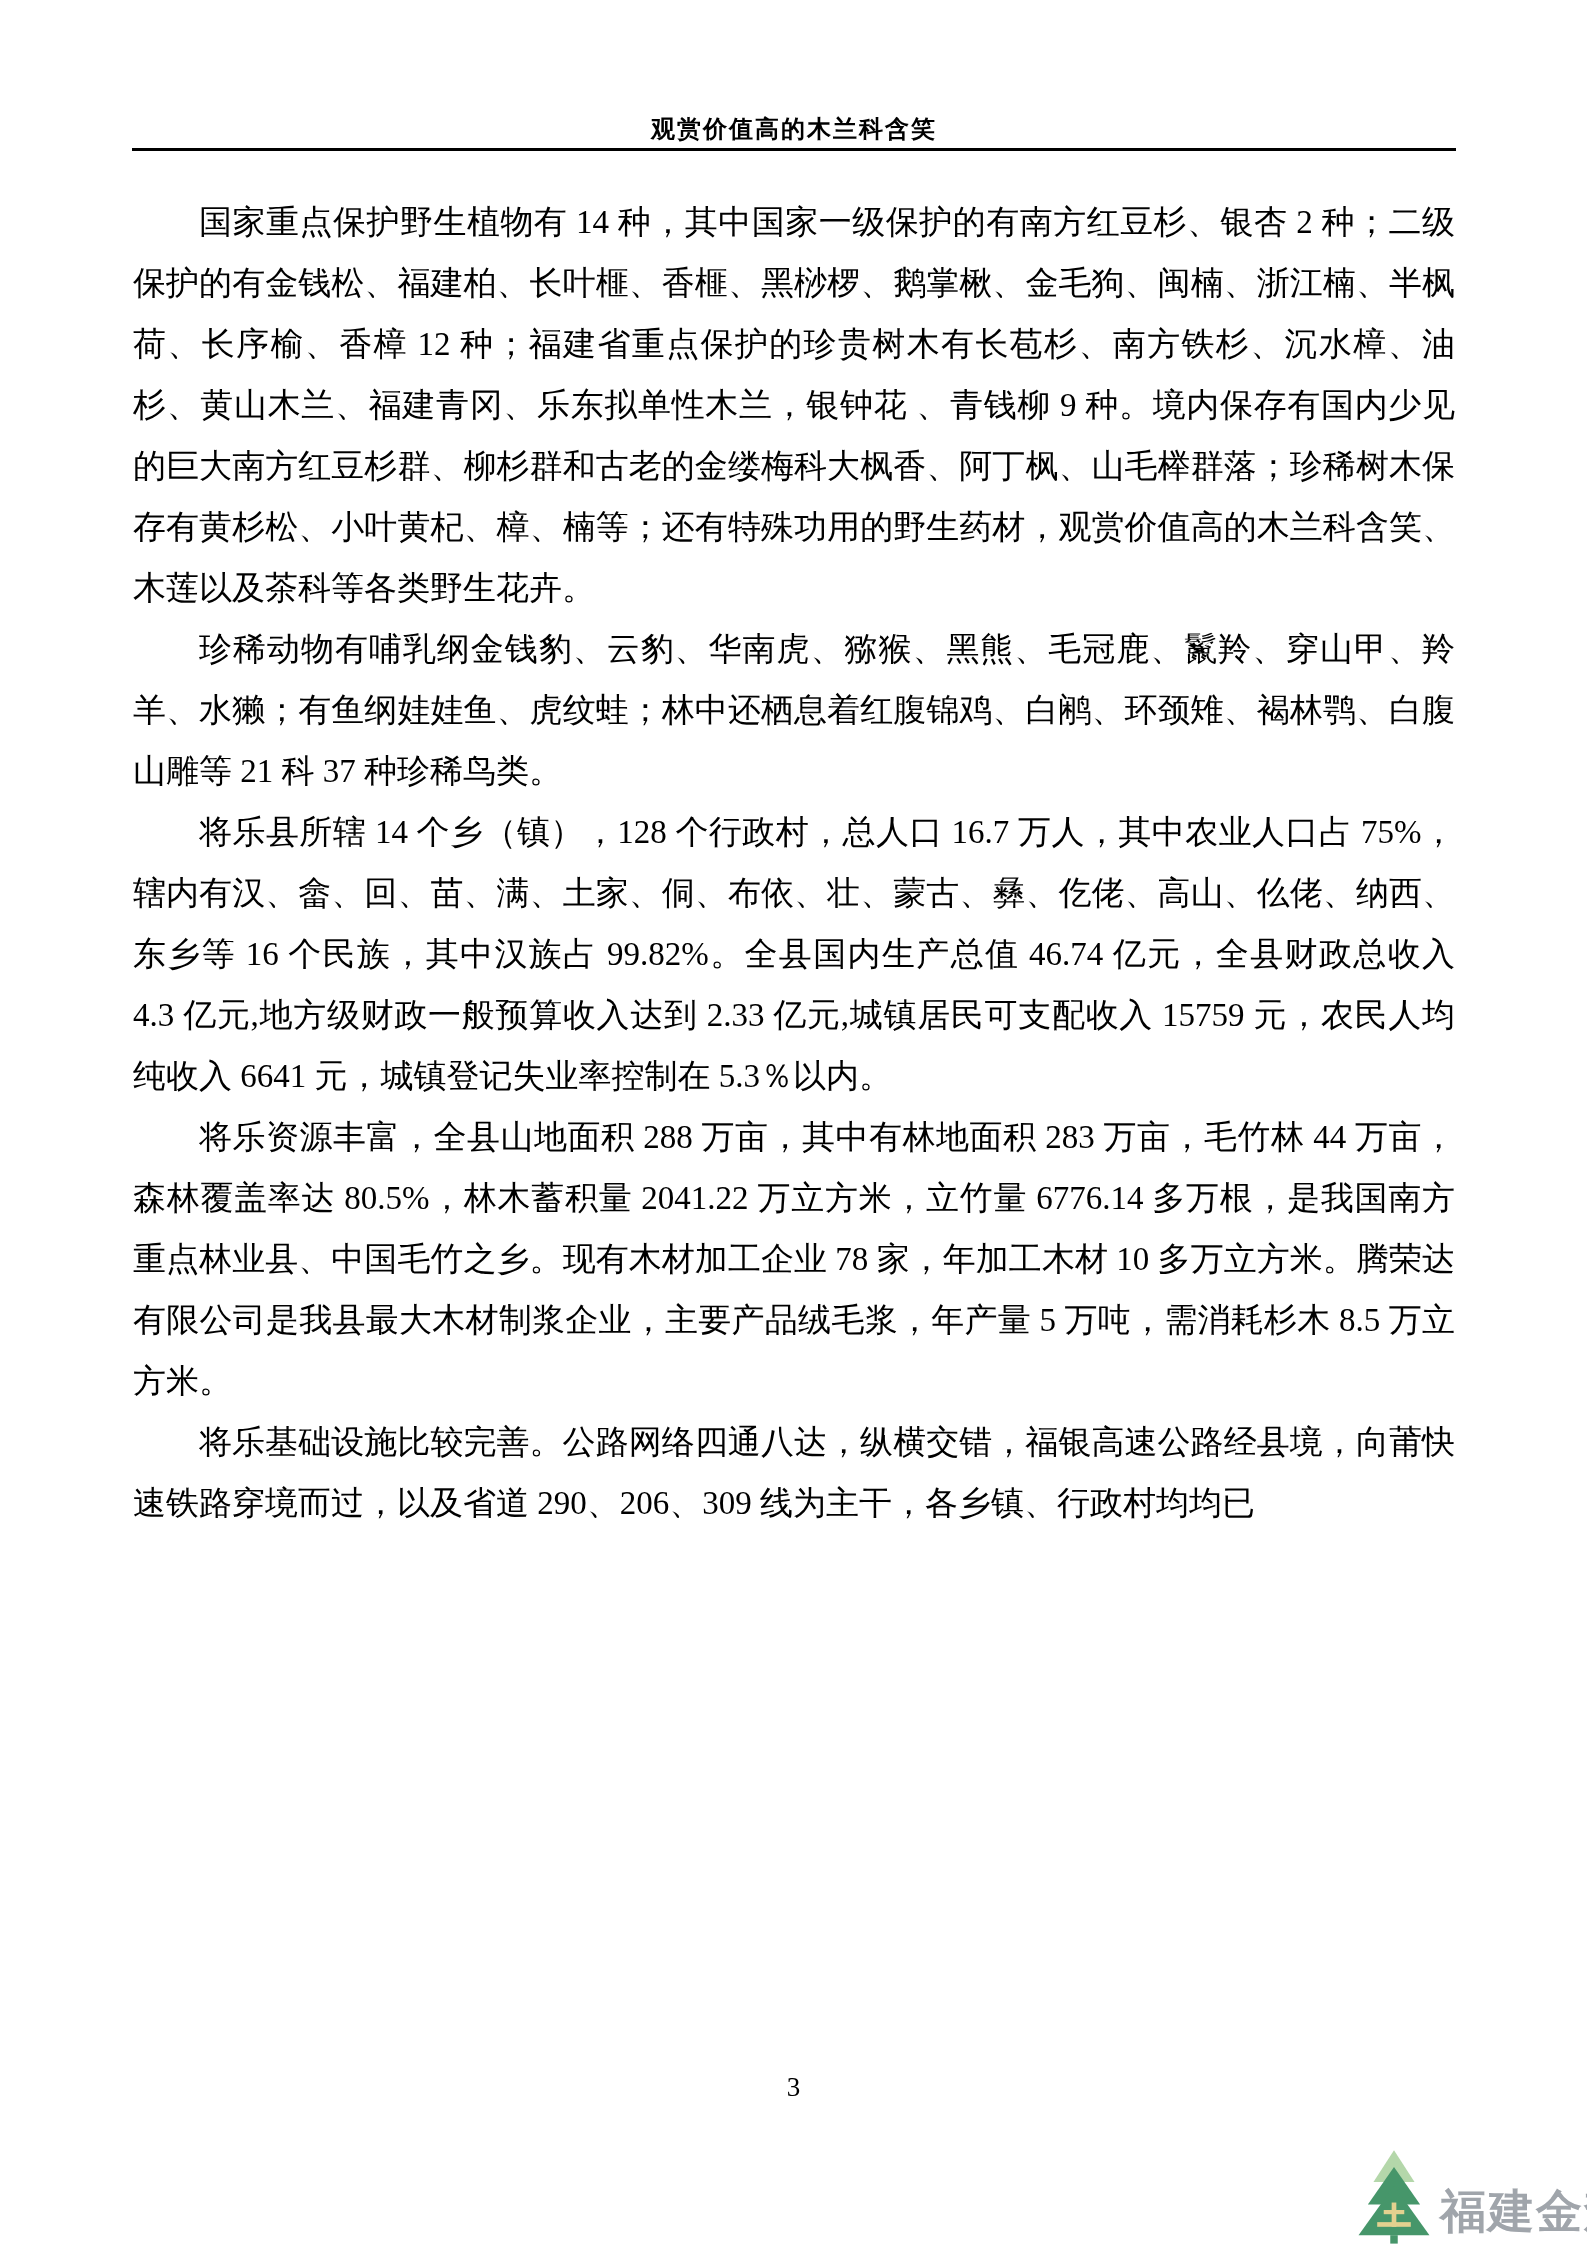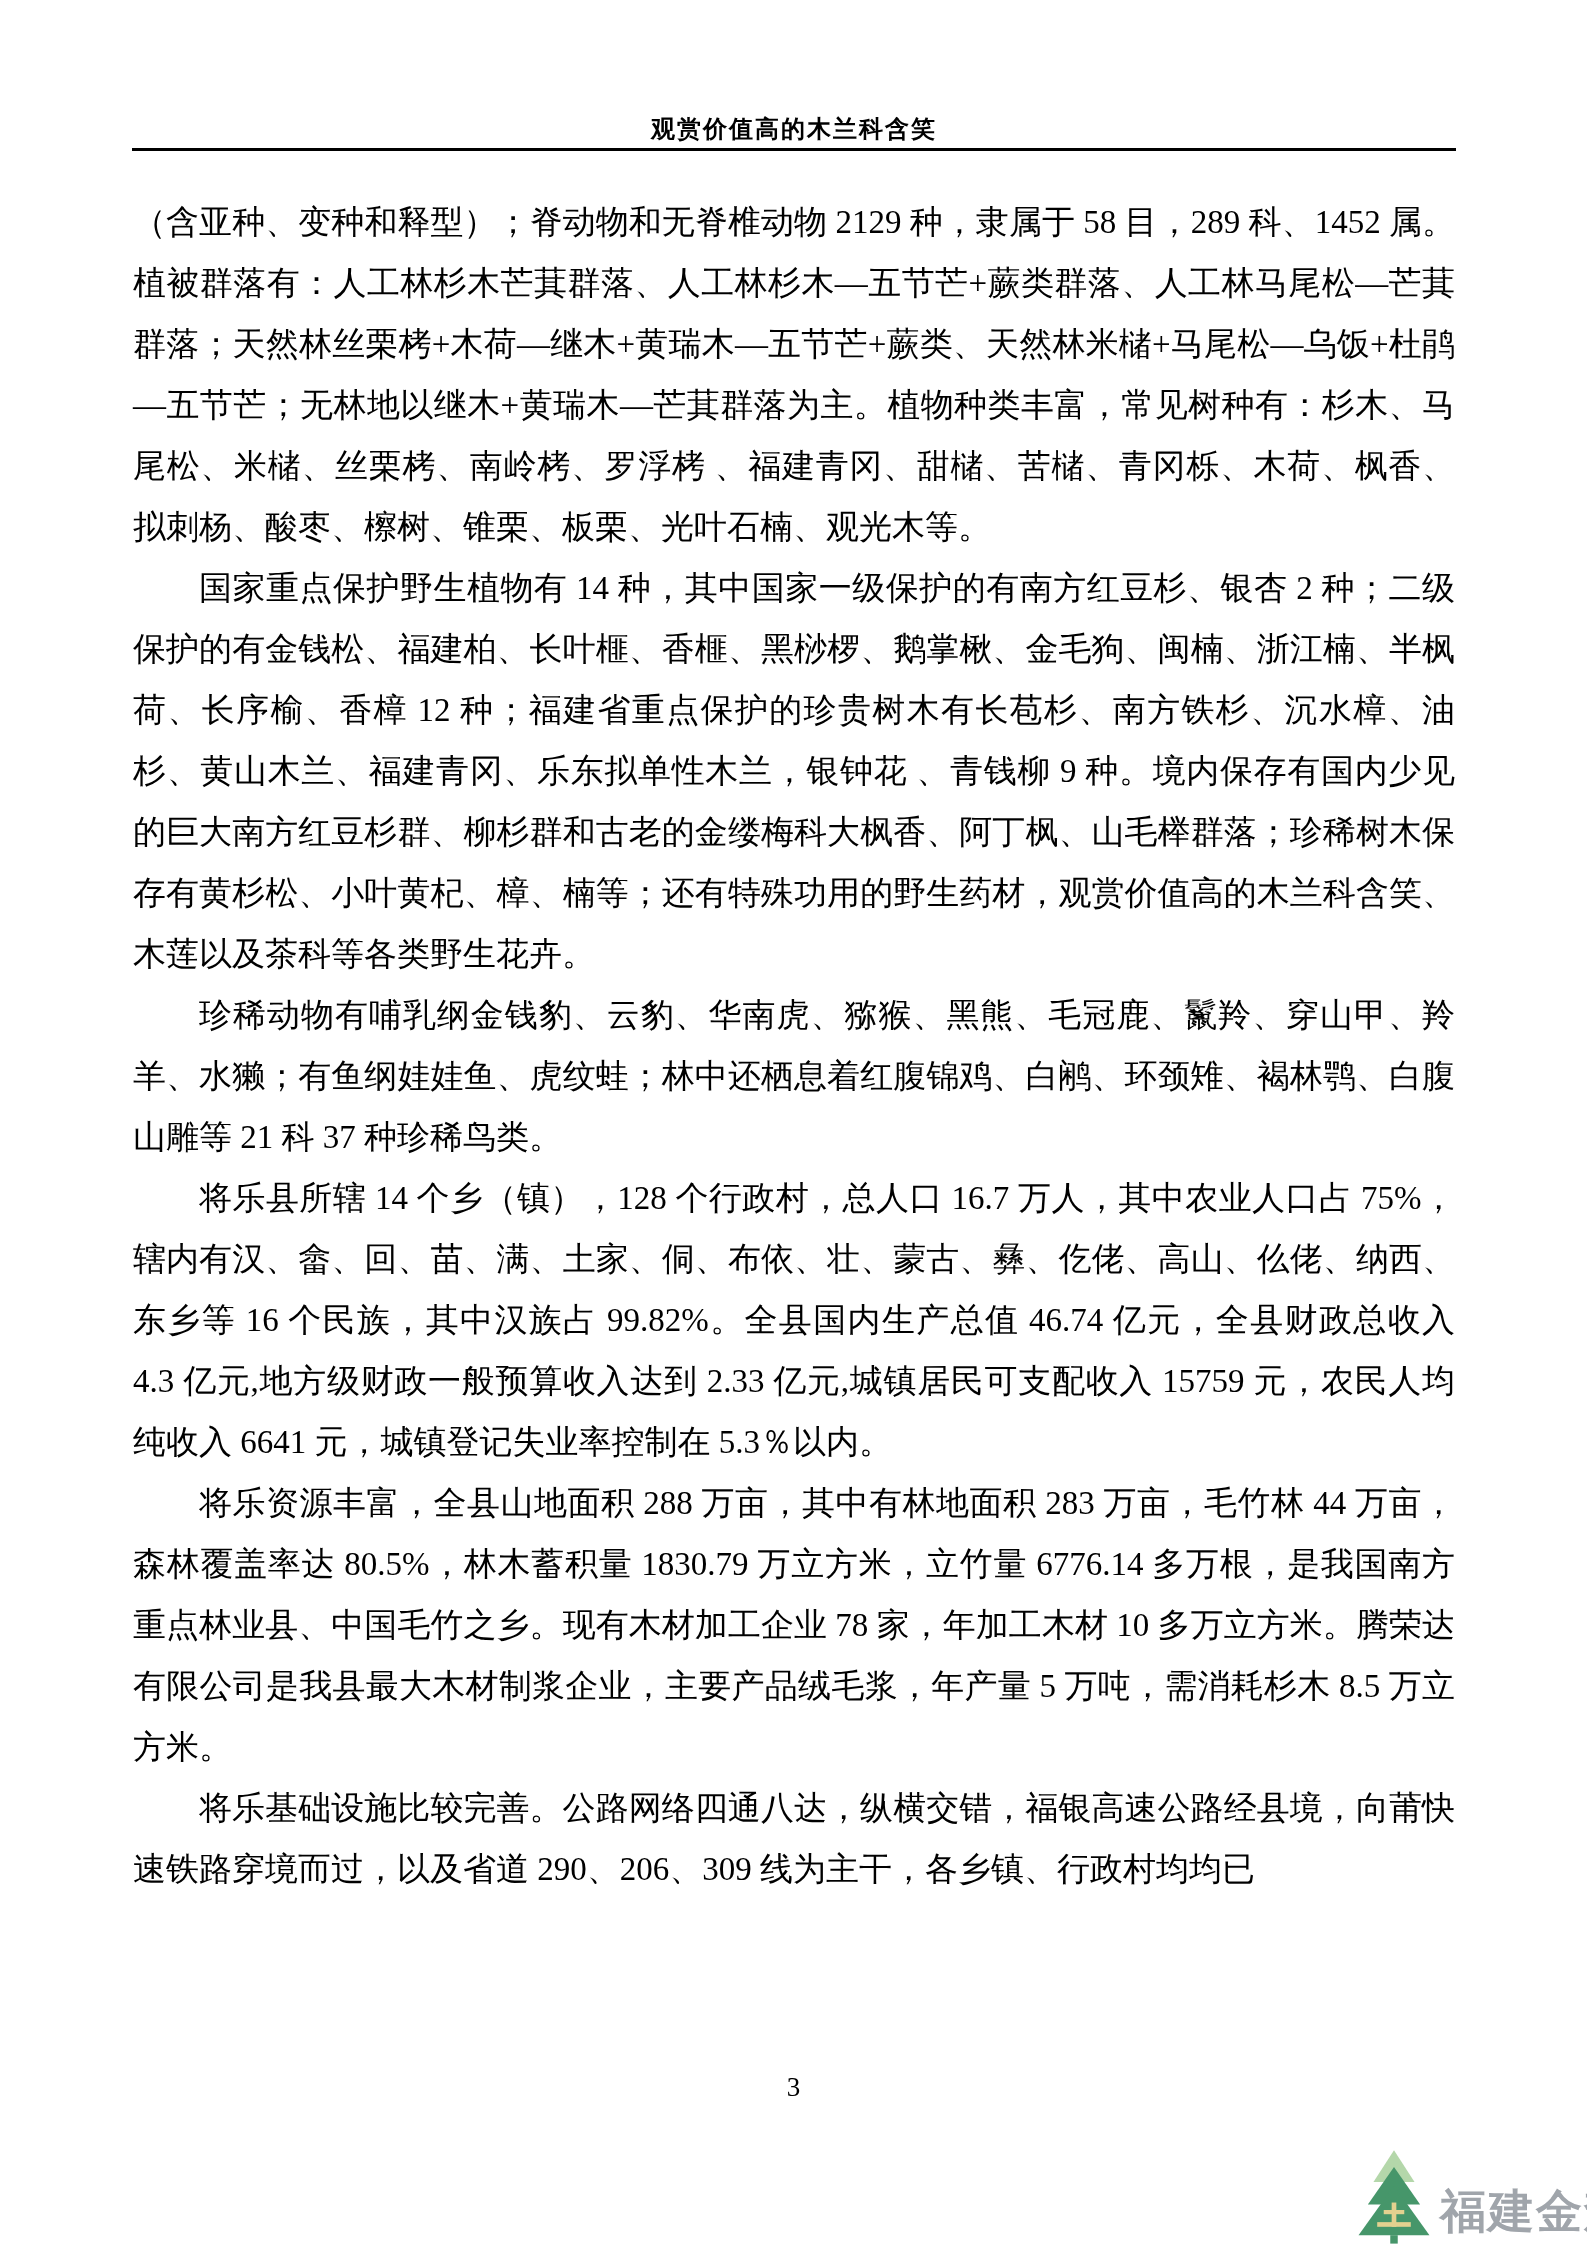--- a/index.html
+++ b/index.html
@@ -70,27 +70,26 @@
 </head>
 <body>
 
 <div class="page">
 
   <div class="doc-header">
     <div class="title">观赏价值高的木兰科含笑</div>
   </div>
 
   <div class="content">
-    <p>（含亚种、变种和释型）；脊动物和无脊椎动物 2129 种，隶属于 58 目，289 科、1452 属。植被群落有：人工林杉木芒萁群落、人工林杉木—五节芒+蕨类群落、人工林马尾松—芒萁群落；天然林丝栗栲+木荷—继木+黄瑞木—五节芒+蕨类、天然林米槠+马尾松—乌饭+杜鹃—五节芒；无林地以继木+黄瑞木—芒萁群落为主。植物种类丰富，常见树种有：杉木、马尾松、米槠、丝栗栲、南岭栲、罗浮栲 、福建青冈、甜槠、苦槠、青冈栎、木荷、枫香、拟刺杨、酸枣、檫树、锥栗、板栗、光叶石楠、观光木等。</p>
     <p class="indent">国家重点保护野生植物有 14 种，其中国家一级保护的有南方红豆杉、银杏 2 种；二级保护的有金钱松、福建柏、长叶榧、香榧、黑桫椤、鹅掌楸、金毛狗、闽楠、浙江楠、半枫荷、长序榆、香樟 12 种；福建省重点保护的珍贵树木有长苞杉、南方铁杉、沉水樟、油杉、黄山木兰、福建青冈、乐东拟单性木兰，银钟花 、青钱柳 9 种。境内保存有国内少见的巨大南方红豆杉群、柳杉群和古老的金缕梅科大枫香、阿丁枫、山毛榉群落；珍稀树木保存有黄杉松、小叶黄杞、樟、楠等；还有特殊功用的野生药材，观赏价值高的木兰科含笑、木莲以及茶科等各类野生花卉。</p>
     <p class="indent">珍稀动物有哺乳纲金钱豹、云豹、华南虎、猕猴、黑熊、毛冠鹿、鬣羚、穿山甲、羚羊、水獭；有鱼纲娃娃鱼、虎纹蛙；林中还栖息着红腹锦鸡、白鹇、环颈雉、褐林鹗、白腹山雕等 21 科 37 种珍稀鸟类。</p>
 
 
     <p class="indent">将乐县所辖 14 个乡（镇），128 个行政村，总人口 16.7 万人，其中农业人口占 75%，辖内有汉、畲、回、苗、满、土家、侗、布依、壮、蒙古、彝、仡佬、高山、仫佬、纳西、东乡等 16 个民族，其中汉族占 99.82%。全县国内生产总值 46.74 亿元，全县财政总收入 4.3 亿元,地方级财政一般预算收入达到 2.33 亿元,城镇居民可支配收入 15759 元，农民人均纯收入 6641 元，城镇登记失业率控制在 5.3％以内。</p>
-    <p class="indent">将乐资源丰富，全县山地面积 288 万亩，其中有林地面积 283 万亩，毛竹林 44 万亩，森林覆盖率达 80.5%，林木蓄积量 1830.79 万立方米，立竹量 6776.14 多万根，是我国南方重点林业县、中国毛竹之乡。现有木材加工企业 78 家，年加工木材 10 多万立方米。腾荣达有限公司是我县最大木材制浆企业，主要产品绒毛浆，年产量 5 万吨，需消耗杉木 8.5 万立方米。</p>
+    <p class="indent">将乐资源丰富，全县山地面积 288 万亩，其中有林地面积 283 万亩，毛竹林 44 万亩，森林覆盖率达 80.5%，林木蓄积量 2041.22 万立方米，立竹量 6776.14 多万根，是我国南方重点林业县、中国毛竹之乡。现有木材加工企业 78 家，年加工木材 10 多万立方米。腾荣达有限公司是我县最大木材制浆企业，主要产品绒毛浆，年产量 5 万吨，需消耗杉木 8.5 万立方米。</p>
     <p class="indent">将乐基础设施比较完善。公路网络四通八达，纵横交错，福银高速公路经县境，向莆快速铁路穿境而过，以及省道 290、206、309 线为主干，各乡镇、行政村均均已</p>
   </div>
 
   <div class="page-number">3</div>
 
   <div class="logo">
     <svg width="84" height="96" viewBox="0 0 90 102" xmlns="http://www.w3.org/2000/svg">
       <polygon points="45,2 67,36 23,36" fill="#b4d7aa"></polygon>
       <polygon points="45,20 73,60 17,60" fill="#46966a"></polygon>
       <polygon points="45,40 83,93 7,93" fill="#46966a"></polygon>

